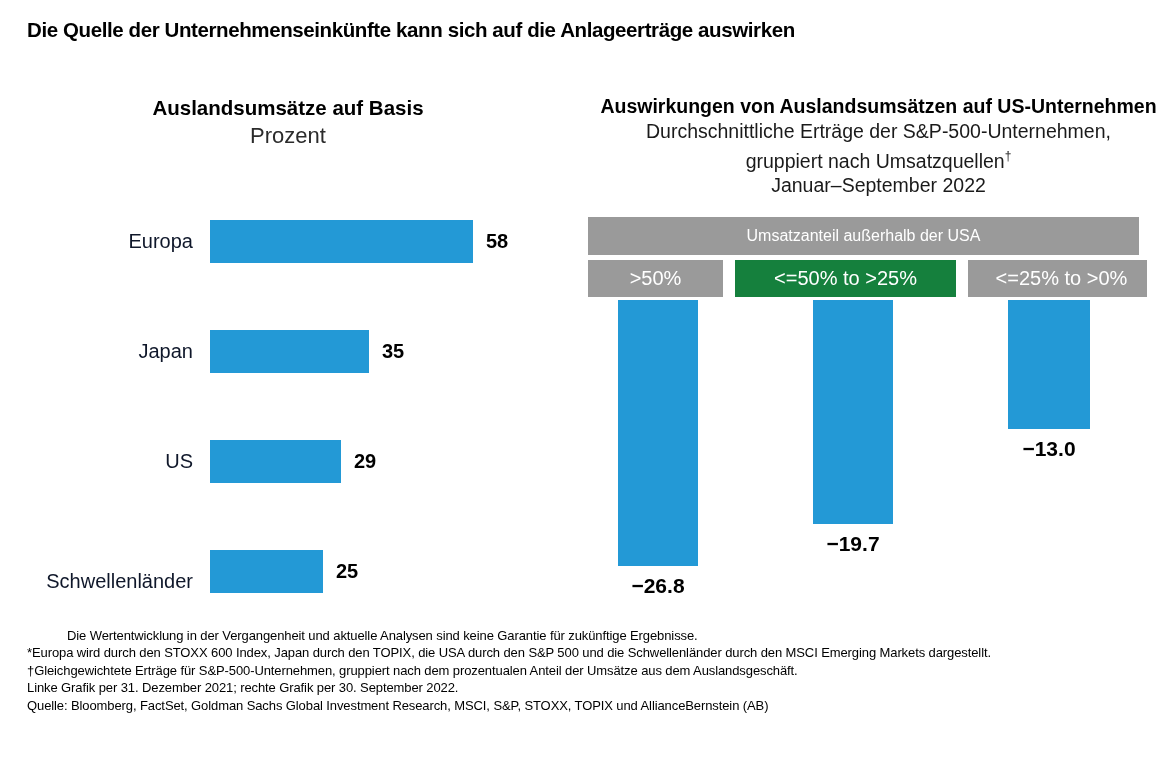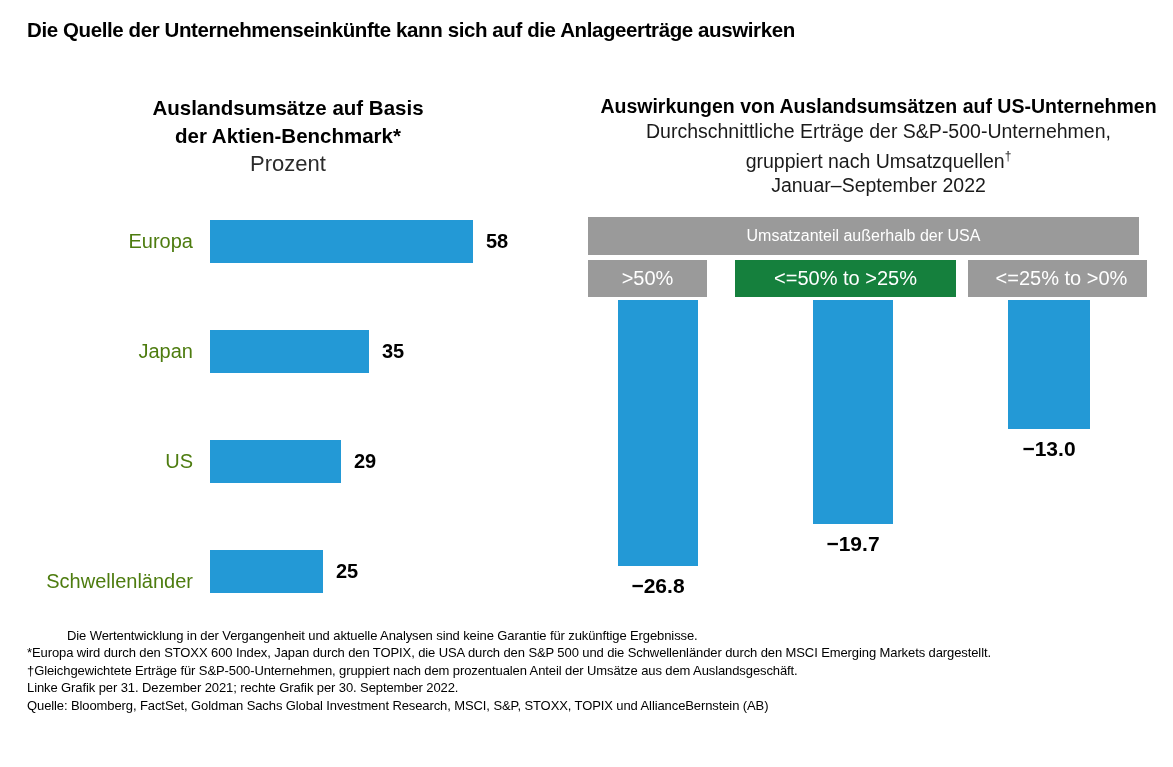--- a/index.html
+++ b/index.html
@@ -9,21 +9,21 @@
   }
   .page-title{
     position:absolute;left:27px;top:18px;margin:0;
     font-size:20.5px;font-weight:700;letter-spacing:-0.4px;color:#000;white-space:nowrap;
   }
   
   .lc-titleblock{position:absolute;left:118px;top:94px;width:340px;text-align:center;}
   .lc-title-line{font-size:20.5px;font-weight:700;line-height:28px;color:#000;}
   .lc-subtitle{font-size:22px;font-weight:400;line-height:27px;color:#2b2b2b;}
   .lc-label{position:absolute;display:flex;align-items:center;justify-content:flex-end;
-    font-size:20px;color:#4d7c0f;white-space:nowrap;}
+    font-size:20px;color:#0f172a;white-space:nowrap;}
   .lc-bar{position:absolute;}
   .lc-value{position:absolute;display:flex;align-items:center;font-size:20px;font-weight:700;}
   
   .rc-titleblock{position:absolute;left:585px;top:94px;width:587px;text-align:center;}
   .rc-title{font-size:19.5px;font-weight:700;line-height:25px;color:#000;}
   .rc-subtitle{font-size:19.5px;font-weight:400;line-height:24.5px;color:#1a1a1a;}
   .rc-subtitle sup{font-size:12px;}
   .rc-header{position:absolute;left:588px;top:217px;width:551px;height:38px;
     color:#fff;font-size:16px;display:flex;align-items:center;justify-content:center;}
   .rc-cell{position:absolute;top:260px;height:37px;color:#fff;font-size:20px;
@@ -37,21 +37,20 @@
 </style>
 </head>
 <body>
 
 <div id="canvas">
 
   <h1 class="page-title">Die Quelle der Unternehmenseinkünfte kann sich auf die Anlageerträge auswirken</h1>
 
   <div class="lc-titleblock">
     <div class="lc-title-line">Auslandsumsätze auf Basis</div>
-    <div class="lc-title-line">der Aktien-Benchmark*</div>
     <div class="lc-subtitle">Prozent</div>
   </div>
 
   <div id="left-chart">
       <div class="lc-label" style="left: 10px; top: 220px; width: 183px; height: 43px;">Europa</div>
       <div class="lc-bar" style="left: 210px; top: 220px; width: 263px; height: 43px; background: rgb(35, 153, 214);"></div>
       <div class="lc-value" style="left: 486px; top: 220px; height: 43px;">58</div>
       <div class="lc-label" style="left: 10px; top: 330px; width: 183px; height: 43px;">Japan</div>
       <div class="lc-bar" style="left: 210px; top: 330px; width: 159px; height: 43px; background: rgb(35, 153, 214);"></div>
       <div class="lc-value" style="left: 382px; top: 330px; height: 43px;">35</div>
@@ -66,21 +65,21 @@
   <div class="rc-titleblock">
     <div class="rc-title">Auswirkungen von Auslandsumsätzen auf US-Unternehmen</div>
     <div class="rc-subtitle">Durchschnittliche Erträge der S&amp;P-500-Unternehmen,</div>
     <div class="rc-subtitle"><span>gruppiert nach Umsatzquellen</span><sup>†</sup></div>
     <div class="rc-subtitle">Januar–September 2022</div>
   </div>
 
   <div class="rc-header" style="background: rgb(154, 154, 154);">Umsatzanteil außerhalb der USA</div>
 
   <div id="right-chart">
-      <div class="rc-cell" style="left: 588px; width: 119px; background: rgb(154, 154, 154);">&gt;50%</div>
+      <div class="rc-cell" style="left: 588px; width: 135px; background: rgb(154, 154, 154);">&gt;50%</div>
       <div class="rc-bar" style="left: 618px; top: 300px; width: 80px; height: 266px; background: rgb(35, 153, 214);"></div>
       <div class="rc-value" style="left: 658px; top: 574px;">−26.8</div>
       <div class="rc-cell" style="left: 735px; width: 221px; background: #15803d;">&lt;=50% to &gt;25%</div>
       <div class="rc-bar" style="left: 813px; top: 300px; width: 80px; height: 224px; background: rgb(35, 153, 214);"></div>
       <div class="rc-value" style="left: 853px; top: 532px;">−19.7</div>
       <div class="rc-cell" style="left: 968px; width: 171px; background: rgb(154, 154, 154); padding-left: 8px;">&lt;=25% to &gt;0%</div>
       <div class="rc-bar" style="left: 1008px; top: 300px; width: 82px; height: 129px; background: rgb(35, 153, 214);"></div>
       <div class="rc-value" style="left: 1049px; top: 437px;">−13.0</div>
     </div>
 

